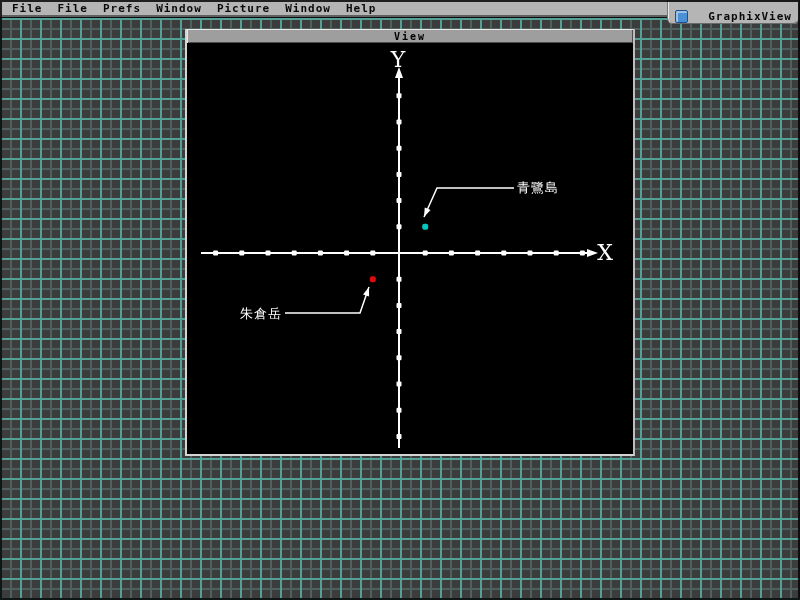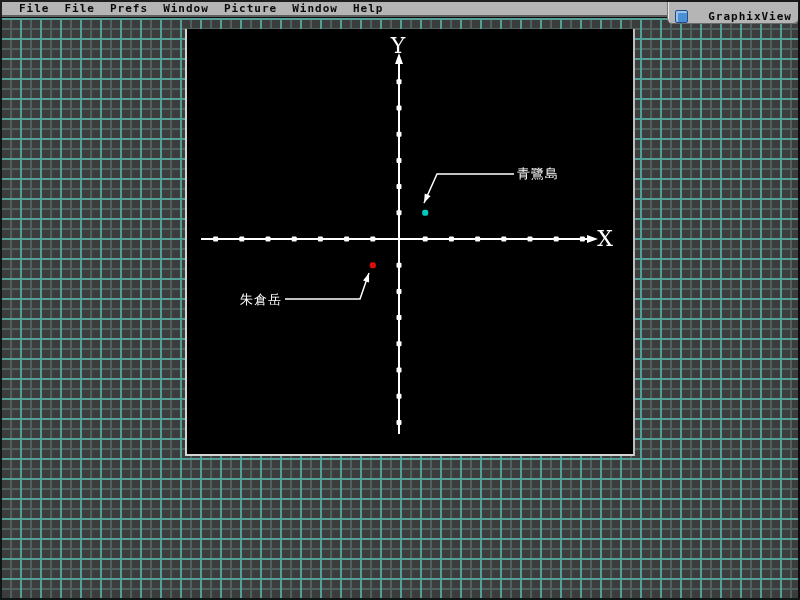--- a/index.html
+++ b/index.html
@@ -13,21 +13,21 @@
       repeating-linear-gradient(90deg,#4e615e 0px,#4e615e 2px,transparent 2px,transparent 10px),
       repeating-linear-gradient(0deg,#4e615e 0px,#4e615e 2px,transparent 2px,transparent 10px);}
   .screen::after{content:"";position:absolute;inset:0;pointer-events:none;z-index:60;
       box-shadow:inset 0 0 0 2px rgba(8,8,8,.9);}
   
   .menubar{position:absolute;top:0;left:0;right:0;height:17px;background:#b5b5b5;
       display:flex;align-items:center;z-index:40;
       box-shadow:inset 0 2px 0 #eeeeee,inset 2px 0 0 #eeeeee,inset 0 -2px 0 #5f5f5f;
       border-bottom:1px solid #0d0d0d;
       font-size:11px;font-weight:bold;color:#0a0a0a;letter-spacing:1px;}
-  .menu-items{display:flex;gap:15px;padding-left:19px;flex:1;align-items:center;}
+  .menu-items{display:flex;gap:15px;padding-left:12px;flex:1;align-items:center;}
   .mi{cursor:default;white-space:nowrap;line-height:15px;}
   .app-badge{display:flex;align-items:center;gap:20px;height:15px;margin-top:-1px;
       padding:16px 8px 0 7px;background:#b5b5b5;border-top-left-radius:5px;
       box-shadow:inset 1px 1px 0 #e9e9e9,inset -1px -1px 0 #6a6a6a;
       border-left:1px solid #777;border-radius:6px;}
   .app-icon{width:11px;height:11px;background:#4b8fd4;border:1px solid #1d4d8d;
       border-radius:2px;box-shadow:inset 2px 2px 0 rgba(255,255,255,.45);display:inline-block;}
   
   .window{position:absolute;left:185px;top:29px;width:450px;height:427px;z-index:10;
       background:#000;border-left:2px solid #d4d4d4;border-right:2px solid #bdbdbd;
@@ -53,20 +53,23 @@
       <span class="mi">Window</span>
       <span class="mi">Help</span>
     </div>
     <div class="app-badge">
       <span class="app-icon"></span>
       <span>GraphixView</span>
     </div>
   </div>
 
   <div class="window">
+    <div class="titlebar">
+      <span>View</span>
+    </div>
     <div class="canvas">
       <svg viewBox="0 0 446 411" width="446" height="411" xmlns="http://www.w3.org/2000/svg">
           <line x1="212" y1="29" x2="212" y2="405" stroke="#ffffff" stroke-width="2"></line>
           <line x1="14" y1="210" x2="406" y2="210" stroke="#ffffff" stroke-width="2"></line>
           <polygon points="212,24 208,35 216,35" fill="#ffffff"></polygon>
           <polygon points="411,210 400,206 400,214" fill="#ffffff"></polygon>
           <rect x="183.3" y="207.5" width="5" height="5" rx="1" fill="#ffffff"></rect>
           <rect x="157.1" y="207.5" width="5" height="5" rx="1" fill="#ffffff"></rect>
           <rect x="130.9" y="207.5" width="5" height="5" rx="1" fill="#ffffff"></rect>
           <rect x="104.7" y="207.5" width="5" height="5" rx="1" fill="#ffffff"></rect>

